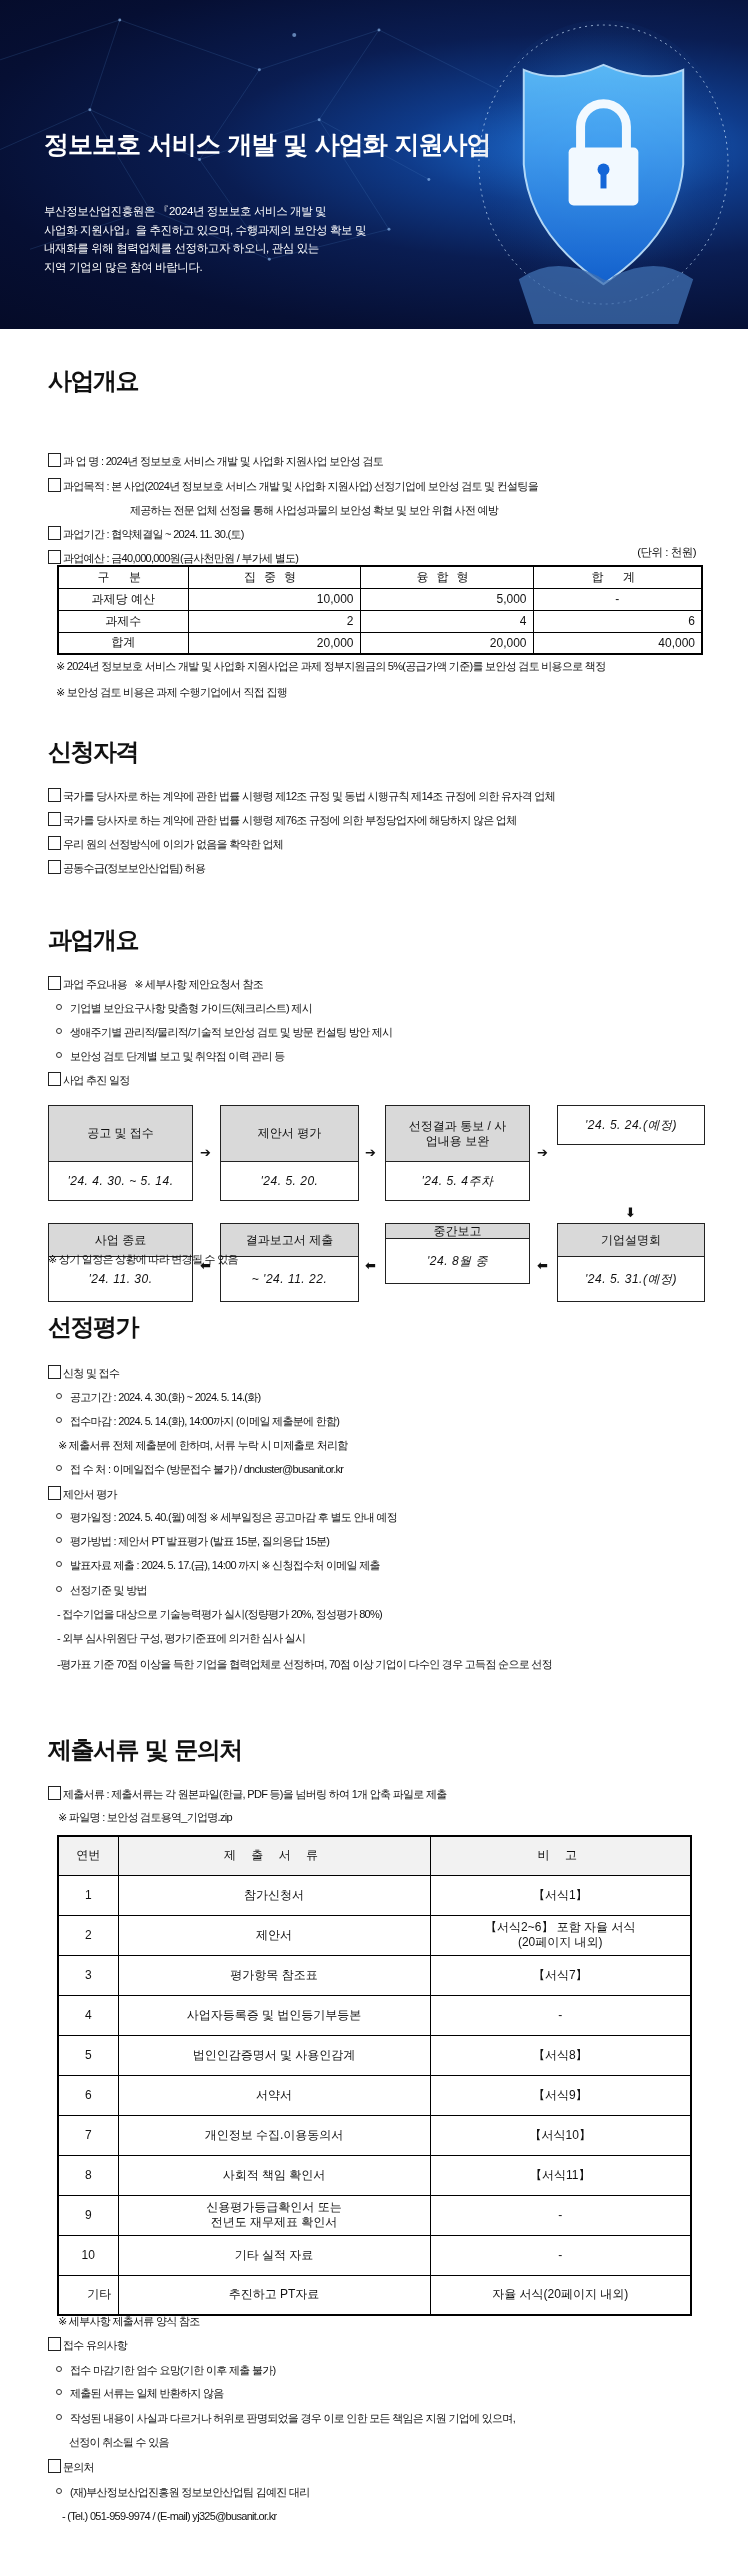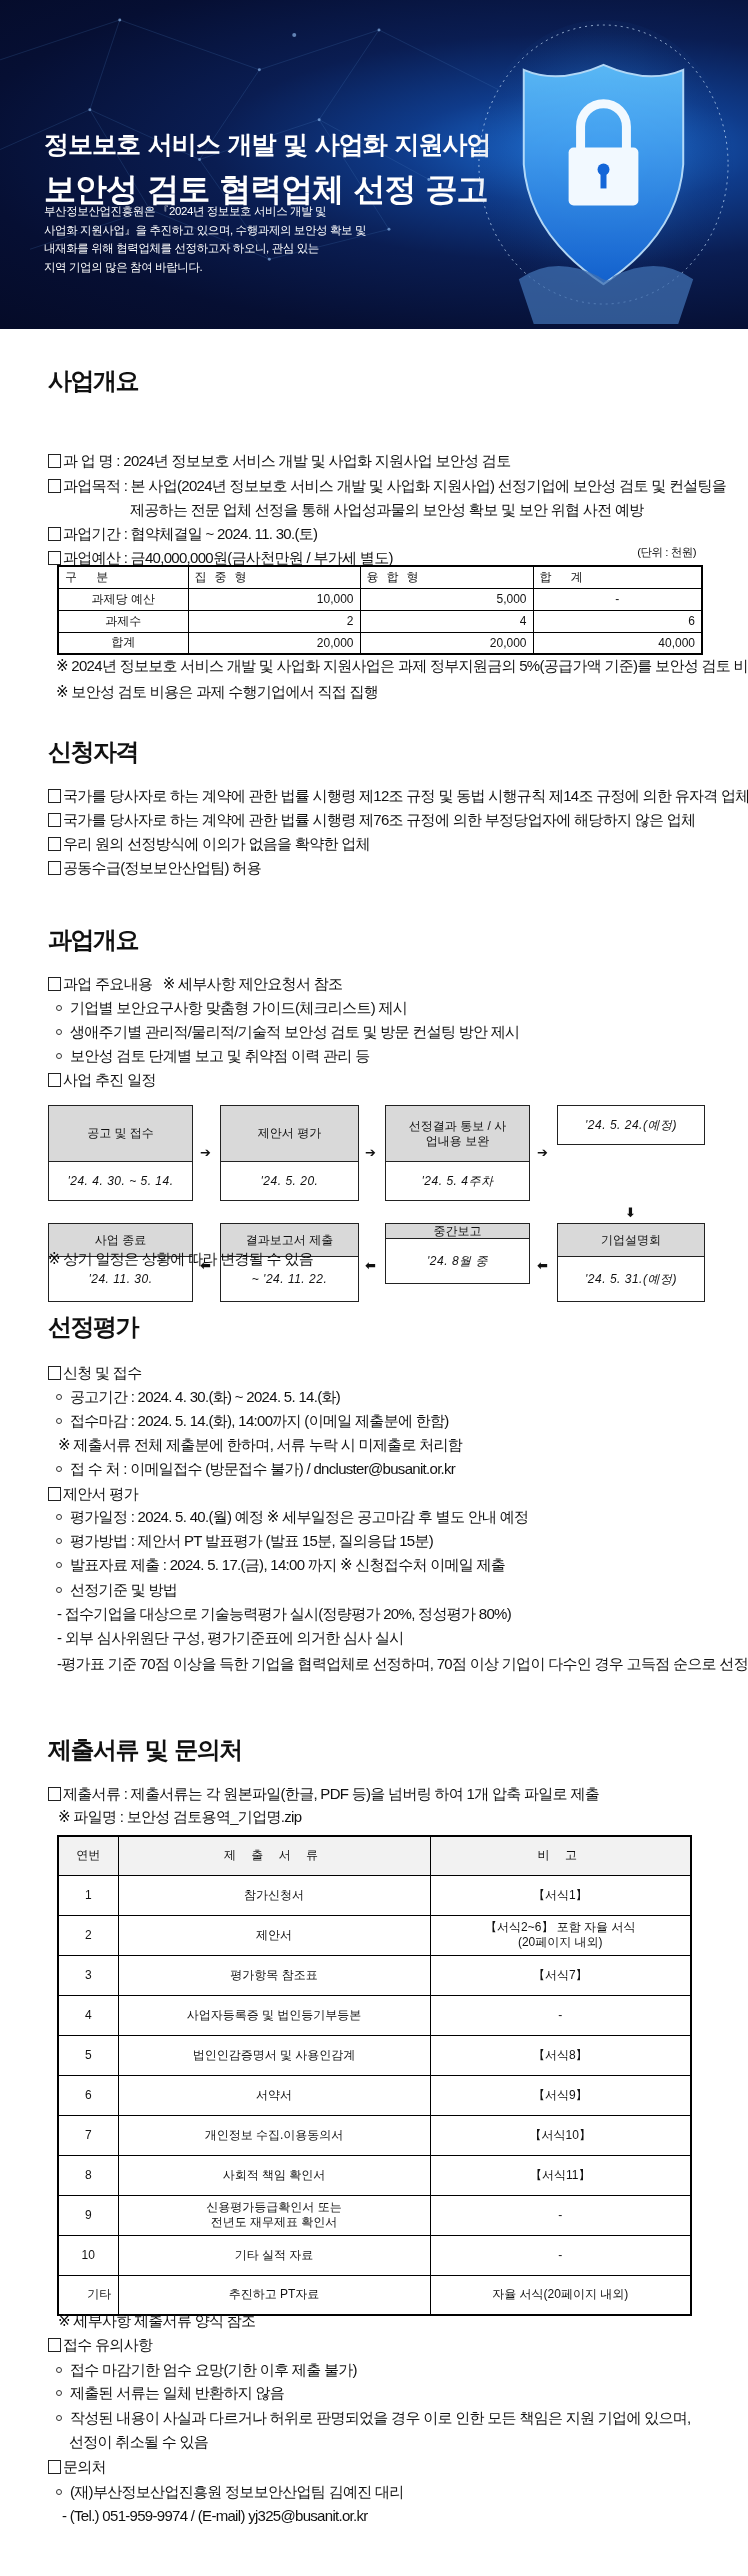--- a/index.html
+++ b/index.html
@@ -6,30 +6,30 @@
   body { width: 748px; height: 2576px; background: #ffffff; font-family: "Liberation Sans", "DejaVu Sans", sans-serif; color: #111; overflow: hidden; }
   .banner { position: relative; width: 748px; height: 329px; overflow: hidden;
     background: radial-gradient(ellipse at 78% 45%, #1d6fd6 0%, #0f3b8a 22%, #0a1d52 45%, #060f33 75%, #050b28 100%); }
   .banner .net { position: absolute; inset: 0; }
   .banner-title { position: absolute; left: 44px; top: 128px; color: #fff; font-family: "DejaVu Sans", sans-serif; font-weight: bold; letter-spacing: -1px; }
   .banner-title .l1 { font-size: 25px; line-height: 34px; }
   .banner-title .l2 { font-size: 32px; line-height: 46px; margin-top: 4px; }
   .banner-desc { position: absolute; left: 44px; top: 202px; width: 399px; color: #fff; font-size: 11.5px; line-height: 18.5px; letter-spacing: -0.4px; }
   .shield-wrap { position: absolute; left: 459px; top: 15px; width: 289px; height: 314px; }
   .sec-title { position: absolute; left: 48px; font-family: "DejaVu Sans", sans-serif; font-weight: bold; font-size: 24px; letter-spacing: -1.5px; color: #111; }
-  .line { position: absolute; left: 48px; font-size: 15px; letter-spacing: -0.7px; color: #111; white-space: nowrap; line-height: 20px; }
+  .line { position: absolute; left: 48px; font-size: 11px; letter-spacing: -0.7px; color: #111; white-space: nowrap; line-height: 20px; }
   .box { display: inline-block; width: 13px; height: 14px; border: 1px solid #222; vertical-align: -2px; margin-right: 2px; }
   .sub { left: 56px; }
   .sub .dot { display: inline-block; width: 6px; height: 6px; border: 1px solid #333; border-radius: 50%; margin-right: 8px; vertical-align: 2px; }
   .indent2 { left: 130px; }
 
   table { border-collapse: collapse; }
   .budget { position: absolute; left: 57px; top: 566px; width: 646px; border: 2px solid #000; font-size: 12px; }
   .budget td, .budget th { border: 1px solid #000; height: 22px; padding: 0 6px; font-weight: normal; }
-  .budget th { letter-spacing: 8px; text-align: left; }
+  .budget th { letter-spacing: 8px; text-align: center; }
   .budget td.c { text-align: center; }
   .budget td.r { text-align: right; }
   .unit { position: absolute; right: 52px; top: 546px; font-size: 11.5px; letter-spacing: -0.5px; }
 
   .sched { position: absolute; left: 48px; top: 1107px; width: 658px; height: 100px; }
   .sbox { position: absolute; width: 145px; border: 1px solid #222; background: #fff; }
   .sbox .h { background: #d9d9d9; border-bottom: 1px solid #222; text-align: center; font-size: 12px; display: flex; align-items: center; justify-content: center; line-height: 15px; }
   .sbox .d { text-align: center; font-size: 12px; display: flex; align-items: center; justify-content: center; letter-spacing: 0.5px; font-style: italic; }
   .arrow { position: absolute; font-size: 13px; font-weight: bold; color: #111; }
 
@@ -61,21 +61,20 @@
       <circle cx="150" cy="210" r="1.5"></circle>
         <circle cx="270" cy="260" r="1.5"></circle>
         <circle cx="390" cy="230" r="1.5"></circle>
       <circle cx="295" cy="35" r="2"></circle>
         <circle cx="430" cy="180" r="1.5"></circle>
     </g>
   </svg>
 
   <div class="banner-title">
     <div class="l1">정보보호 서비스 개발 및 사업화 지원사업</div>
-    <div class="l2">보안성 검토 협력업체 선정 공고</div>
   </div>
   <div class="banner-desc">
     <div>부산정보산업진흥원은 『2024년 정보보호 서비스 개발 및</div>
     <div>사업화 지원사업』을 추진하고 있으며, 수행과제의 보안성 확보 및</div>
     <div>내재화를 위해 협력업체를 선정하고자 하오니, 관심 있는</div>
     <div>지역 기업의 많은 참여 바랍니다.</div>
   </div>
 
   <div class="shield-wrap">
     <svg width="289" height="314" viewBox="0 0 290 315">

